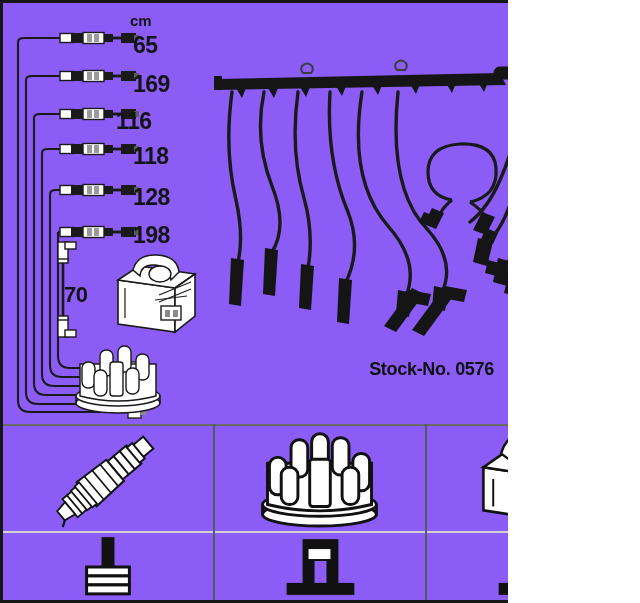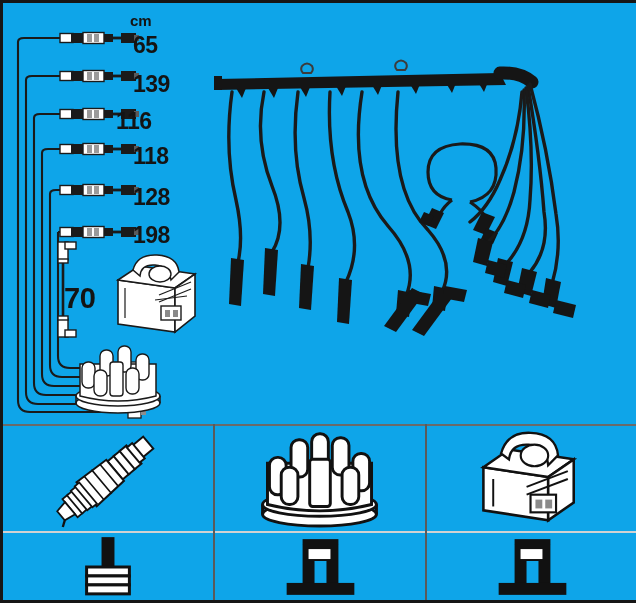--- a/index.html
+++ b/index.html
@@ -2,23 +2,23 @@
 <html><head>
 <meta charset="utf-8">
 <style>
   html, body {
     margin: 0;
     padding: 0;
     background: #ffffff;
   }
   #page {
     position: relative;
-    width: 636px;
+    width: 508px;
     height: 603px;
-    background: #0ea5e9;
+    background: #8b5cf6;
     font-family: "Liberation Sans", sans-serif;
     overflow: hidden;
     box-sizing: border-box;
   }
   
   #frame {
     position: absolute;
     left: 0; top: 0;
     width: 640px; height: 603px;
     box-sizing: border-box;
@@ -42,21 +42,21 @@
   .unit-label {
     position: absolute;
     font-weight: bold;
     font-size: 15px;
     color: #141414;
     letter-spacing: 0px;
   }
   .len-70 {
     position: absolute;
     font-weight: bold;
-    font-size: 29px;
+    font-size: 22px;
     color: #141414;
     letter-spacing: -0.5px;
   }
   
   #product-block {
     position: absolute;
     right: 14px;
     top: 355px;
     width: 260px;
     text-align: right;
@@ -340,29 +340,30 @@
     <g fill="#151515">
       <path d="M 412 288 l 12 6 l -28 38 l -12 -6 Z"></path>
       <path d="M 440 292 l 12 6 l -28 38 l -12 -6 Z"></path>
     </g>
   </g>
 </svg>
 
 <div class="unit-label" style="left:130px; top:12px;">cm</div>
 
 <div class="meas-label" style="left:133px; top:32px; font-size:23px;">65</div>
-<div class="meas-label" style="left:133px; top:71px; font-size:23px;">139</div>
+<div class="meas-label" style="left:133px; top:71px; font-size:23px;">169</div>
 <div class="meas-label" style="left:116px; top:108px; font-size:23px;">116</div>
 <div class="meas-label" style="left:133px; top:143px; font-size:23px;">118</div>
 <div class="meas-label" style="left:133px; top:184px; font-size:23px;">128</div>
 <div class="meas-label" style="left:133px; top:222px; font-size:23px;">198</div>
 
 <div class="len-70" style="left:64px; top:282px;">70</div>
 
 <div id="product-block">
+  <div id="stock-line">Stock-No. 0576</div>
 </div>
 
 <div id="legend-top-rule"></div>
 
 <div id="legend">
 
   <div class="legend-cell">
     <div class="legend-top">
       <svg class="cell-svg" viewBox="0 0 211 109">
         <g transform="rotate(-40 105 55)">

